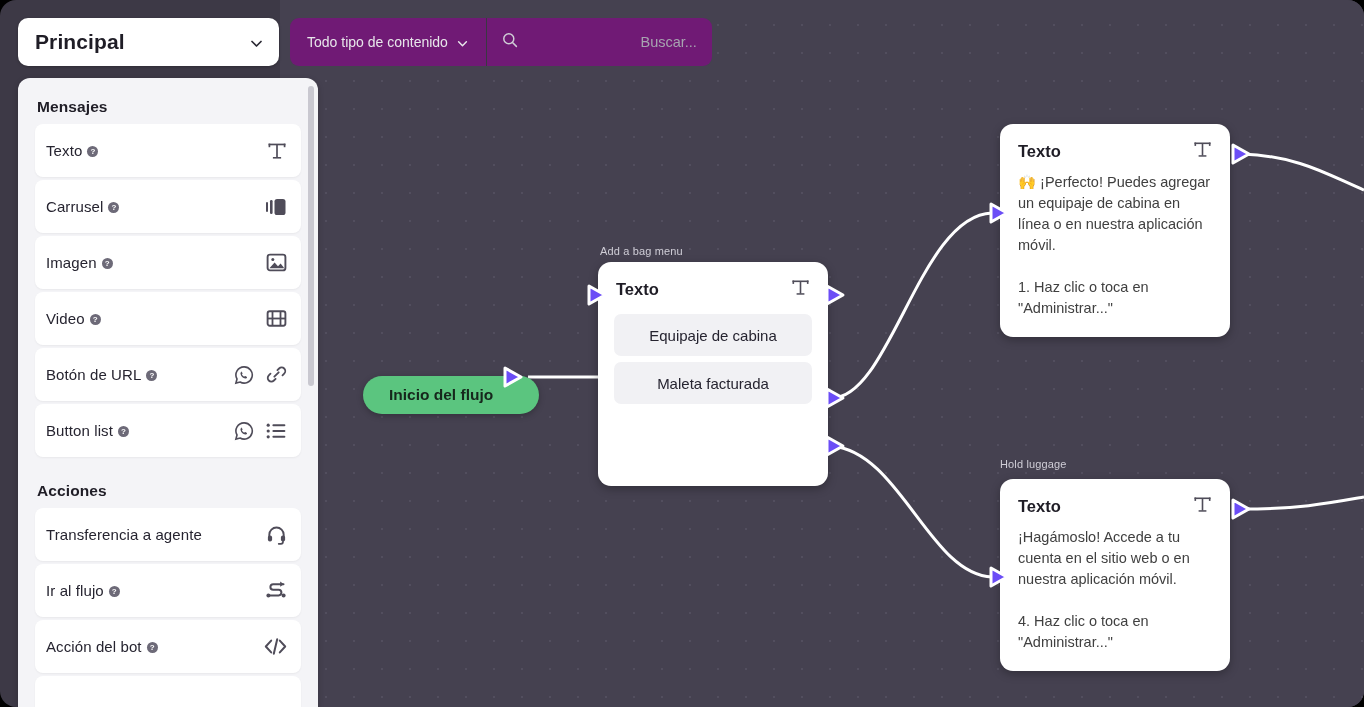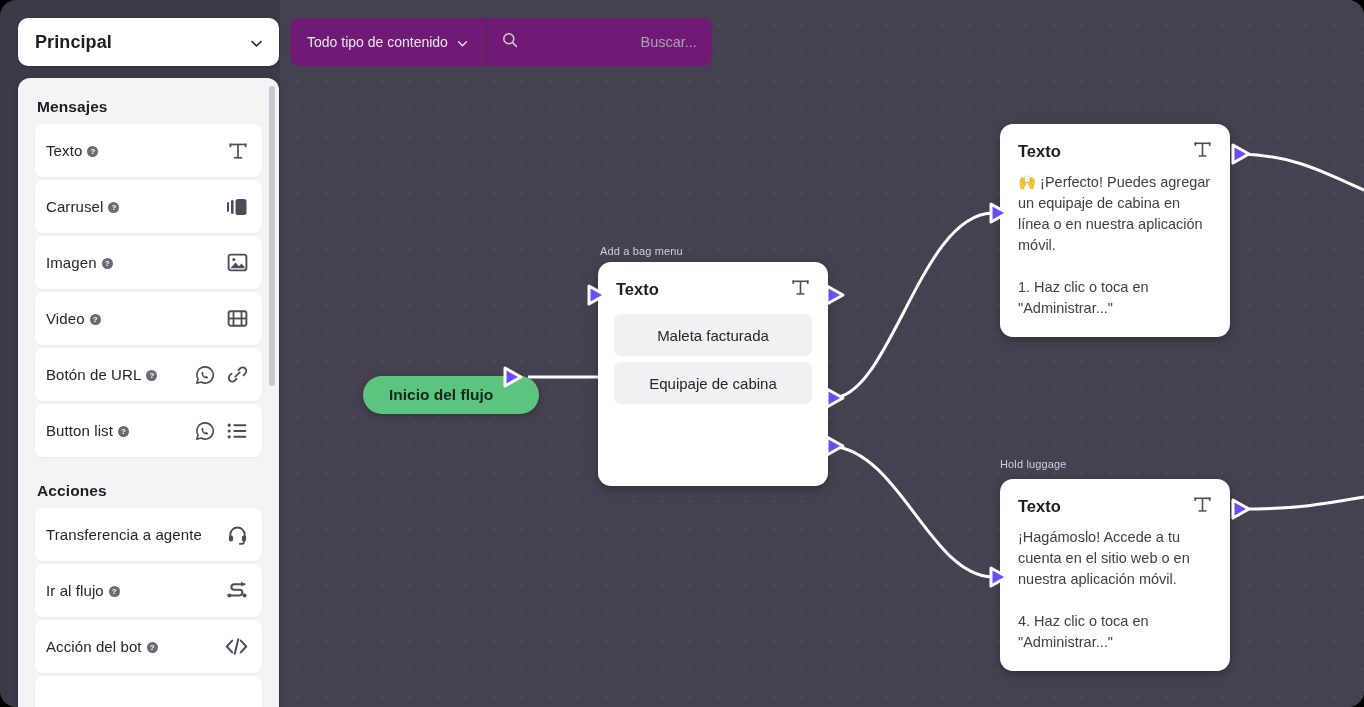--- a/index.html
+++ b/index.html
@@ -37,21 +37,21 @@
   .flow-select {
     position: absolute; left: 18px; top: 18px;
     width: 261px; height: 48px;
     background: #fff; border-radius: 10px;
     display: flex; align-items: center; justify-content: space-between;
     padding: 0 17px;
     box-shadow: 0 1px 3px rgba(0,0,0,.25);
     cursor: pointer;
   }
   .flow-select .label {
-    font-size: 18px; font-weight: 700; color: #1f1d26; letter-spacing: .1px;
+    font-size: 21px; font-weight: 700; color: #1f1d26; letter-spacing: .1px;
   }
 
   .search-wrap {
     position: absolute; left: 290px; top: 18px;
     height: 48px; display: flex; align-items: stretch;
     background: #701a75; border-radius: 9px; overflow: hidden;
   }
   .content-type {
     display: flex; align-items: center; gap: 8px;
     padding: 0 17px; cursor: pointer;
@@ -62,21 +62,21 @@
     display: flex; align-items: center; gap: 11px;
     width: 225px; padding: 0 15px; cursor: text; justify-content: space-between;
   }
   .search-box .s-placeholder { font-size: 14.5px; color: #a7a4b0; }
 
   .chev { width: 13px; height: 13px; flex: none; }
 
   
   #sidebar {
     position: absolute; left: 18px; top: 78px;
-    width: 261px; height: 629px;
+    width: 300px; height: 629px;
     background: #f4f4f7;
     border-radius: 12px 12px 0 0;
     overflow: hidden;
     z-index: 30;
     box-shadow: 0 2px 6px rgba(0,0,0,.2);
   }
   #sb-scroll {
     position: absolute; inset: 0;
     padding: 16px 17px 0 17px;
     overflow: hidden;
@@ -207,22 +207,22 @@
             <svg width="19" height="19" viewBox="0 0 19 19">
               <rect x="1.5" y="2.5" width="16" height="1.6" fill="currentColor"></rect>
               <rect x="1.5" y="2.5" width="1.6" height="3.4" fill="currentColor"></rect>
               <rect x="15.9" y="2.5" width="1.6" height="3.4" fill="currentColor"></rect>
               <rect x="8.7" y="3.6" width="1.6" height="12" fill="currentColor"></rect>
               <rect x="5.6" y="15.2" width="7.8" height="1.5" fill="currentColor"></rect>
             </svg>
           </span>
         </div>
         <div class="node-buttons">
+          <div class="node-btn">Equipaje de cabina</div>
           <div class="node-btn">Maleta facturada</div>
-          <div class="node-btn">Equipaje de cabina</div>
         </div>
       </div>
       <div class="port" style="left:306px; top:283px;">
         <svg width="22" height="24" viewBox="0 0 22 24">
           <path d="M3 3 L19 12 L3 21 Z" fill="#6b4df6" stroke="#ffffff" stroke-width="3" stroke-linejoin="round"></path>
         </svg>
       </div>
       <div class="port" style="left:544px; top:283px;">
         <svg width="22" height="24" viewBox="0 0 22 24">
           <path d="M3 3 L19 12 L3 21 Z" fill="#6b4df6" stroke="#ffffff" stroke-width="3" stroke-linejoin="round"></path>

